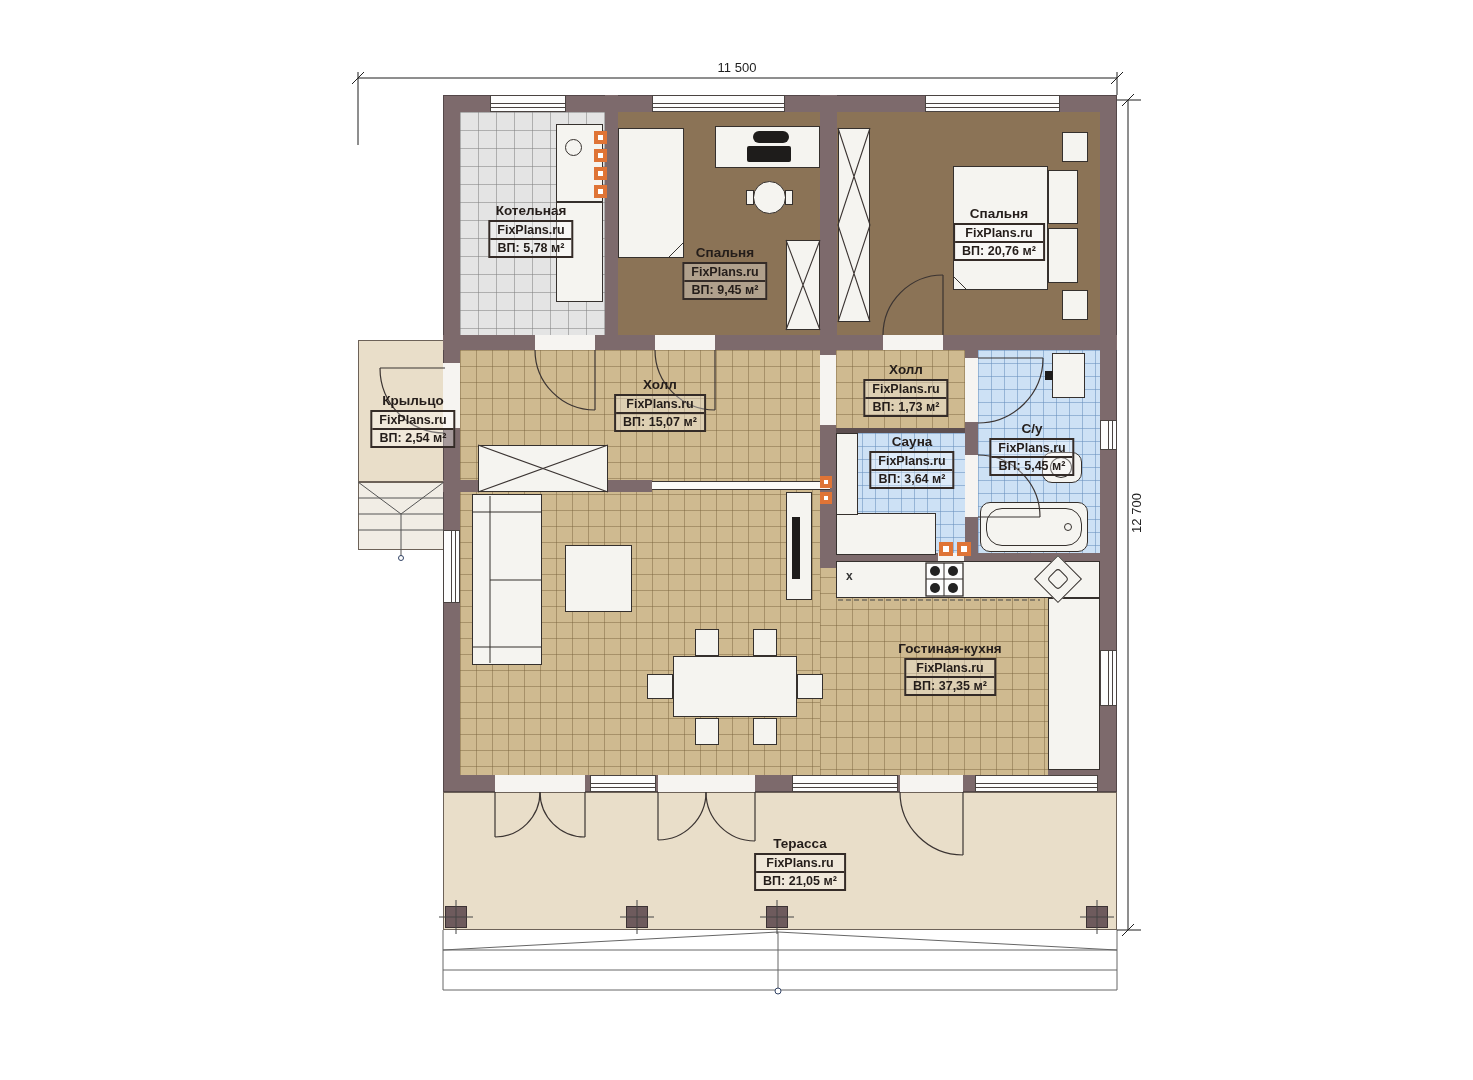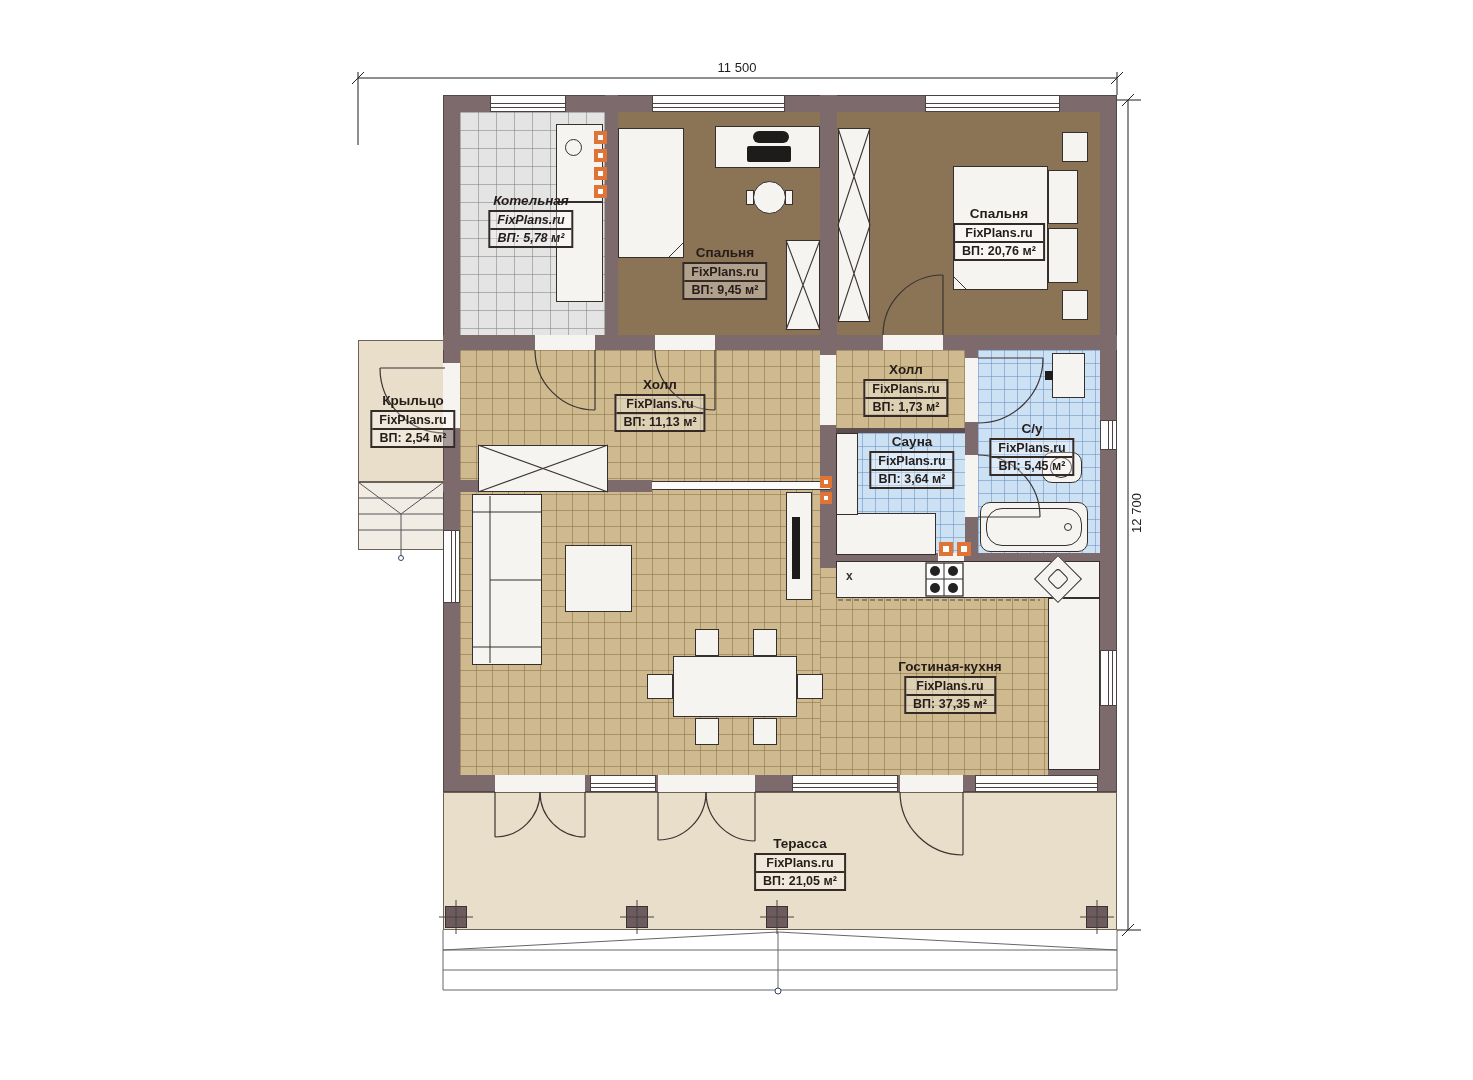--- a/index.html
+++ b/index.html
@@ -188,21 +188,21 @@
   <div class="furn" style="left:786px;top:492px;width:26px;height:108px;"></div>
   <div class="dark" style="left:792px;top:517px;width:8px;height:62px;"></div>
   <div class="furn" style="left:673px;top:656px;width:124px;height:61px;"></div>
   <div class="furn" style="left:695px;top:629px;width:24px;height:27px;"></div>
   <div class="furn" style="left:753px;top:629px;width:24px;height:27px;"></div>
   <div class="furn" style="left:695px;top:718px;width:24px;height:27px;"></div>
   <div class="furn" style="left:753px;top:718px;width:24px;height:27px;"></div>
   <div class="furn" style="left:647px;top:674px;width:26px;height:25px;"></div>
   <div class="furn" style="left:797px;top:674px;width:26px;height:25px;"></div>
 
-  <div class="room-label" style="left:531px;top:193px;font-style:italic;">
+  <div class="room-label" style="left:531px;top:203px;">
     <div class="rl-name">Котельная</div>
     <div class="rl-box"><div class="rl-row">FixPlans.ru</div>
       <div class="rl-row">ВП: 5,78 м²</div></div>
   </div>
   <div class="room-label" style="left:725px;top:245px;">
     <div class="rl-name">Спальня</div>
     <div class="rl-box"><div class="rl-row">FixPlans.ru</div>
       <div class="rl-row">ВП: 9,45 м²</div></div>
   </div>
   <div class="room-label" style="left:999px;top:206px;">
@@ -211,38 +211,38 @@
       <div class="rl-row">ВП: 20,76 м²</div></div>
   </div>
   <div class="room-label" style="left:394px;top:393px;padding-left:38px;">
     <div class="rl-name">Крыльцо</div>
     <div class="rl-box"><div class="rl-row">FixPlans.ru</div>
       <div class="rl-row">ВП: 2,54 м²</div></div>
   </div>
   <div class="room-label" style="left:660px;top:377px;">
     <div class="rl-name">Холл</div>
     <div class="rl-box"><div class="rl-row">FixPlans.ru</div>
-      <div class="rl-row">ВП: 11,13 м²</div></div>
+      <div class="rl-row">ВП: 15,07 м²</div></div>
   </div>
   <div class="room-label" style="left:906px;top:362px;">
     <div class="rl-name">Холл</div>
     <div class="rl-box"><div class="rl-row">FixPlans.ru</div>
       <div class="rl-row">ВП: 1,73 м²</div></div>
   </div>
   <div class="room-label" style="left:912px;top:434px;">
     <div class="rl-name">Сауна</div>
     <div class="rl-box"><div class="rl-row">FixPlans.ru</div>
       <div class="rl-row">ВП: 3,64 м²</div></div>
   </div>
   <div class="room-label" style="left:1032px;top:421px;">
     <div class="rl-name">С/у</div>
     <div class="rl-box"><div class="rl-row">FixPlans.ru</div>
       <div class="rl-row">ВП: 5,45 м²</div></div>
   </div>
-  <div class="room-label" style="left:950px;top:659px;">
+  <div class="room-label" style="left:950px;top:641px;">
     <div class="rl-name">Гостиная-кухня</div>
     <div class="rl-box"><div class="rl-row">FixPlans.ru</div>
       <div class="rl-row">ВП: 37,35 м²</div></div>
   </div>
   <div class="room-label" style="left:800px;top:836px;">
     <div class="rl-name">Терасса</div>
     <div class="rl-box"><div class="rl-row">FixPlans.ru</div>
       <div class="rl-row">ВП: 21,05 м²</div></div>
   </div>
 

